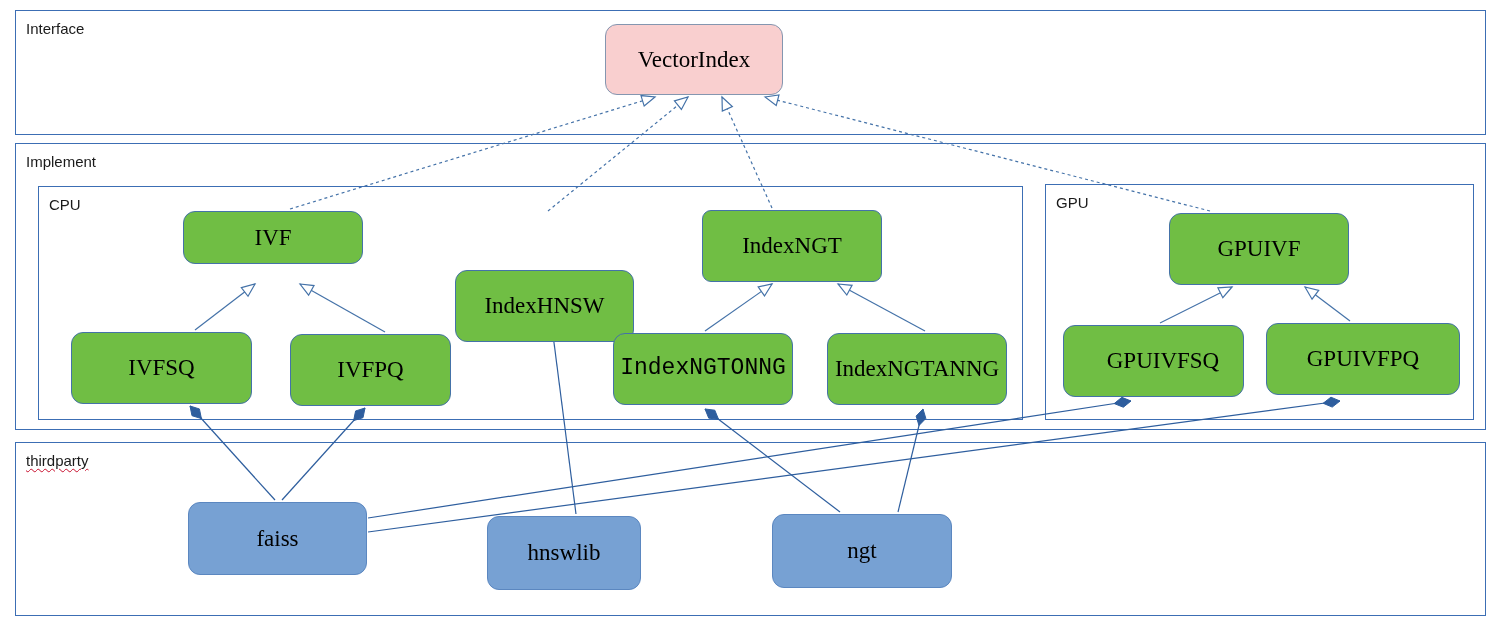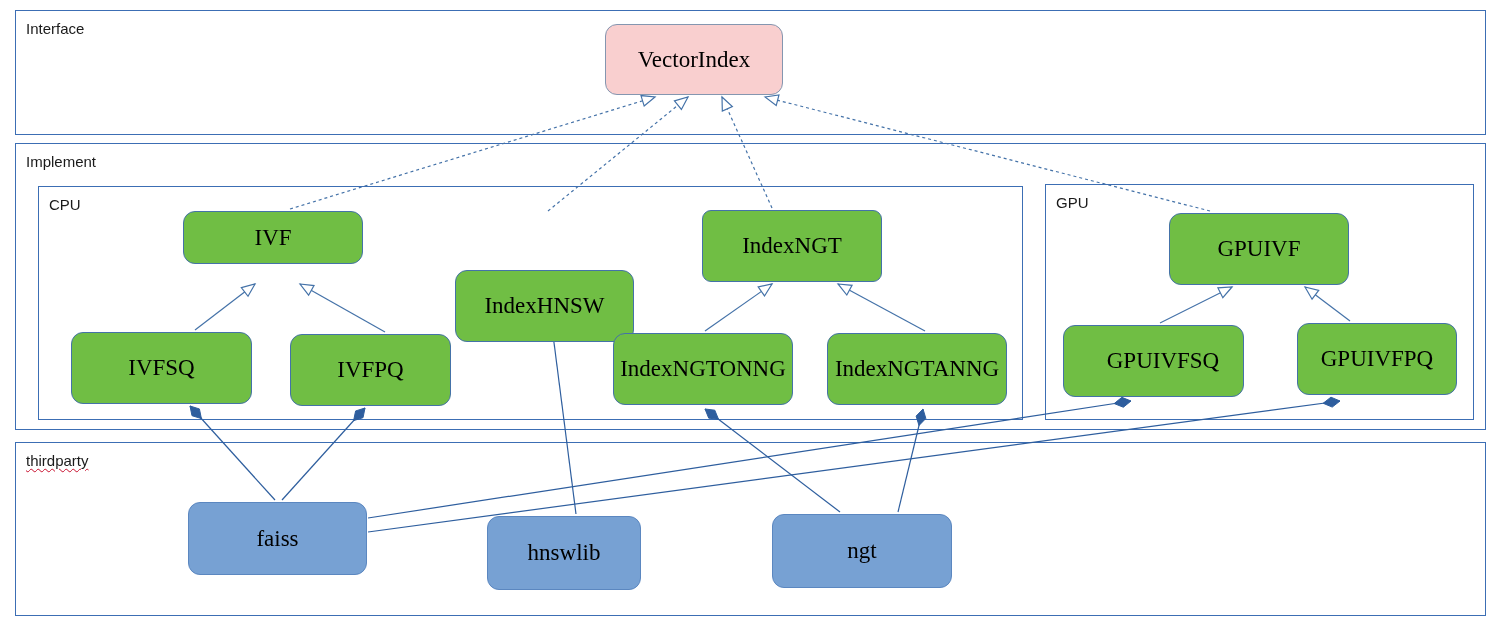--- a/index.html
+++ b/index.html
@@ -205,30 +205,30 @@
       </div>
       <div class="node impl" style="left: 1169px; top: 213px; width: 180px; height: 72px;">
         <span>GPUIVF</span>
       </div>
       <div class="node impl" style="left: 71px; top: 332px; width: 181px; height: 72px;">
         <span>IVFSQ</span>
       </div>
       <div class="node impl" style="left: 290px; top: 334px; width: 161px; height: 72px;">
         <span>IVFPQ</span>
       </div>
-      <div class="node impl" style="left: 613px; top: 333px; width: 180px; height: 72px;">
+      <div class="node impl" style="left: 613px; top: 333px; width: 180px; height: 72px; font-family: Liberation Mono, monospace;">
         <span>IndexNGTONNG</span>
       </div>
       <div class="node impl" style="left: 827px; top: 333px; width: 180px; height: 72px;">
         <span>IndexNGTANNG</span>
       </div>
       <div class="node impl" style="left: 1063px; top: 325px; width: 181px; height: 72px; padding-left: 19px;">
         <span>GPUIVFSQ</span>
       </div>
-      <div class="node impl" style="left: 1266px; top: 323px; width: 160px; height: 72px; margin-left: 31px;">
+      <div class="node impl" style="left: 1266px; top: 323px; width: 194px; height: 72px;">
         <span>GPUIVFPQ</span>
       </div>
       <div class="node third" style="left: 188px; top: 502px; width: 179px; height: 73px;">
         <span>faiss</span>
       </div>
       <div class="node third" style="left: 487px; top: 516px; width: 154px; height: 74px;">
         <span>hnswlib</span>
       </div>
       <div class="node third" style="left: 772px; top: 514px; width: 180px; height: 74px;">
         <span>ngt</span>

